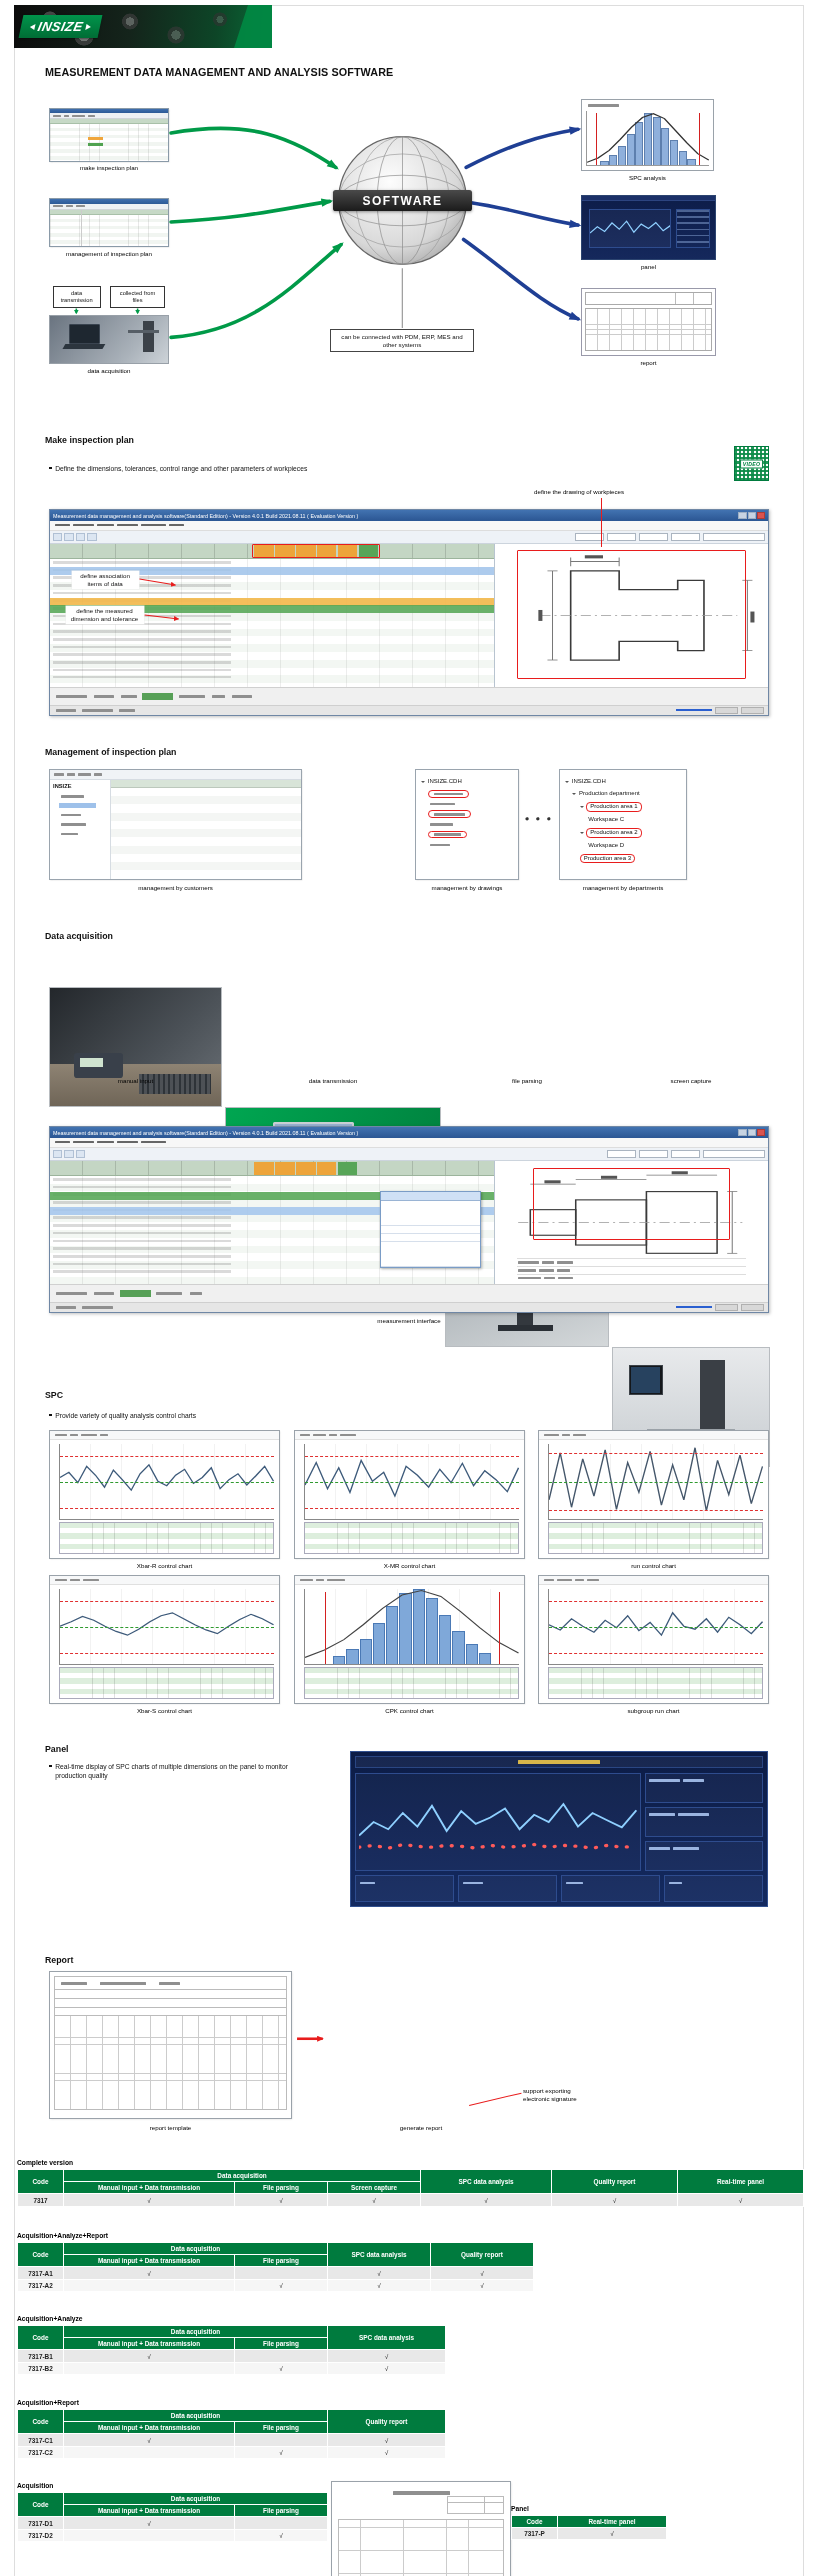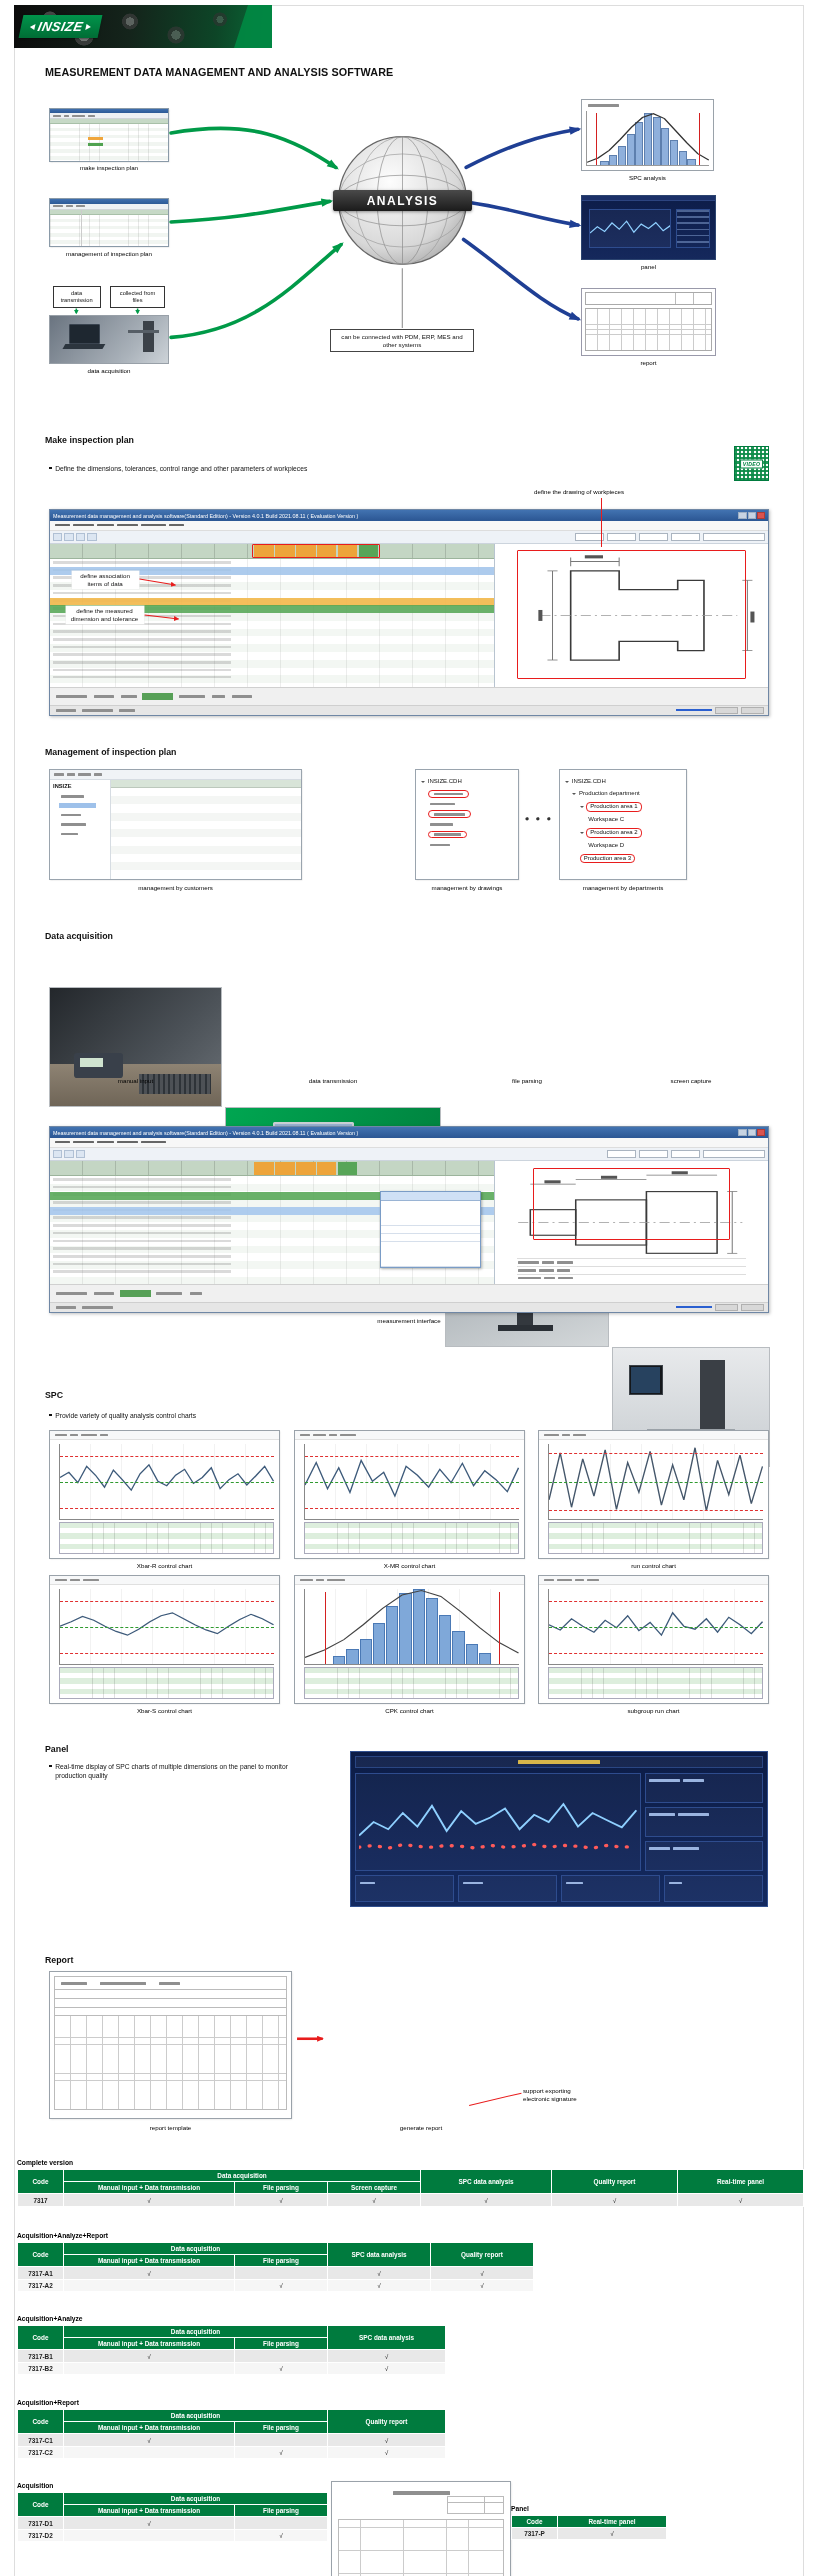--- a/index.html
+++ b/index.html
@@ -338,21 +338,21 @@
           </defs>
       <circle cx="100" cy="100" r="96" fill="url(#gg)" stroke="#666" stroke-width="2"></circle>
       <ellipse cx="100" cy="100" rx="96" ry="38" fill="none" stroke="#8a8a8a"></ellipse>
       <ellipse cx="100" cy="100" rx="96" ry="70" fill="none" stroke="#9a9a9a"></ellipse>
       <ellipse cx="100" cy="100" rx="38" ry="96" fill="none" stroke="#8a8a8a"></ellipse>
       <ellipse cx="100" cy="100" rx="70" ry="96" fill="none" stroke="#9a9a9a"></ellipse>
       <line x1="4" y1="100" x2="196" y2="100" stroke="#888"></line>
       <line x1="100" y1="4" x2="100" y2="196" stroke="#888"></line>
     </svg>
     <div class="db-band">
-      <span>ANALYSIS</span>
+      <span>SOFTWARE</span>
     </div>
   </div>
 
   <div class="abs note-box" style="left:299px;top:240px;width:144px;">
     <span>can be connected with PDM, ERP, MES and other systems</span>
   </div>
 
   <figure class="abs ov-item" style="left:550px;top:10.3px;width:133px;">
     <div class="hist-thumb" style="height:72px;">
       <i class="ph w60"></i>

